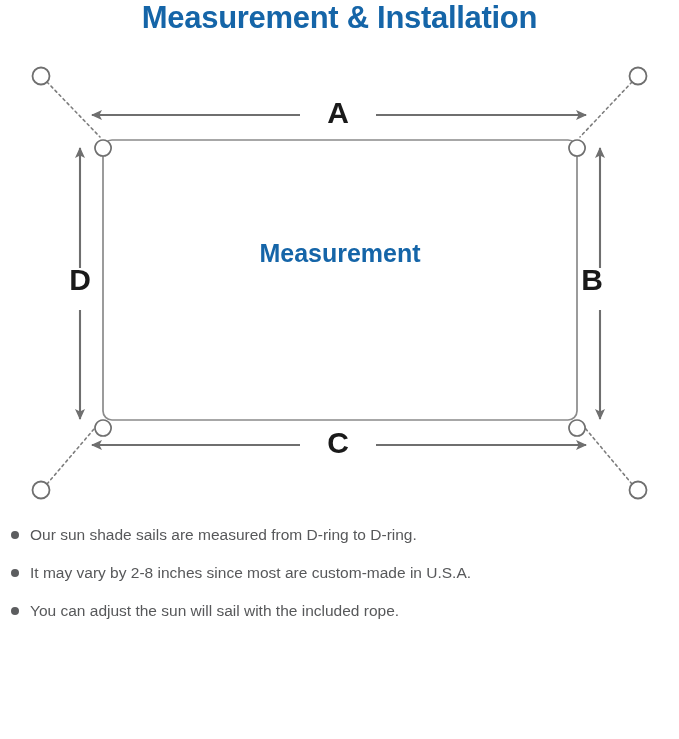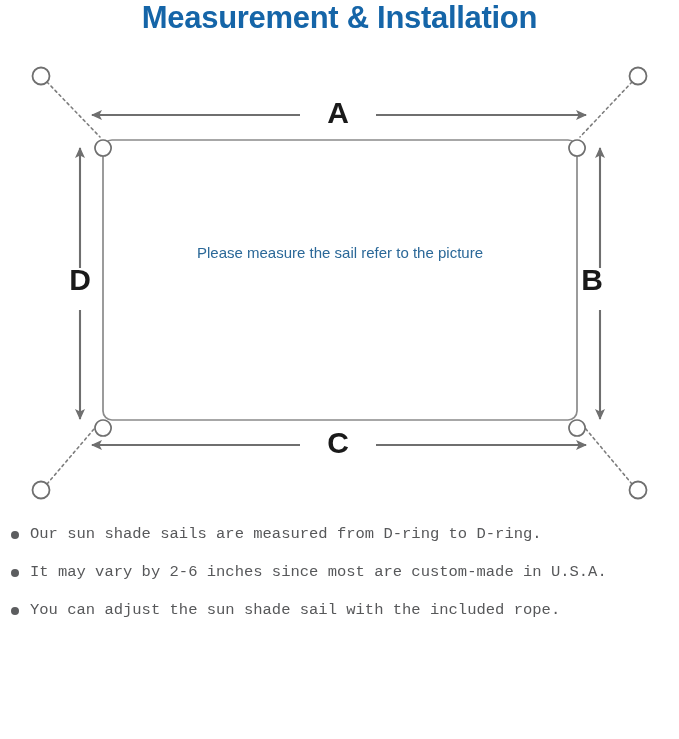--- a/index.html
+++ b/index.html
@@ -99,21 +99,20 @@
     list-style: none;
   }
   .note-item {
     position: relative;
     padding-left: 30px;
     padding-right: 6px;
     margin-bottom: 17px;
     font-size: 15.5px;
     line-height: 21px;
     color: #57585a;
-    font-family: Liberation Mono, monospace;
   }
   .note-item .bullet {
     position: absolute;
     left: 11px;
     top: 7px;
     width: 8px;
     height: 8px;
     border-radius: 50%;
     background: #5c5d5f;
   }
@@ -183,32 +182,32 @@
         <line x1="600" y1="270" x2="600" y2="379" marker-end="url(#arrowEnd)"></line>
       </g>
     </svg>
 
     <div class="dim-label dim-a">A</div>
     <div class="dim-label dim-b">B</div>
     <div class="dim-label dim-c">C</div>
     <div class="dim-label dim-d">D</div>
 
     <div class="sail-caption">
-      <div class="subline">Please measure the sail refer to the picture</div>
+      <div class="headline">Measurement</div>
     </div>
   </div>
 
   <ul class="notes" id="notes-list">
       <li class="note-item">
         <span class="bullet"></span>
         <span class="note-text">Our sun shade sails are measured from D-ring to D-ring.</span>
       </li>
       <li class="note-item">
         <span class="bullet"></span>
-        <span class="note-text">It may vary by 2-6 inches since most are custom-made in U.S.A.</span>
+        <span class="note-text">It may vary by 2-8 inches since most are custom-made in U.S.A.</span>
       </li>
       <li class="note-item">
         <span class="bullet"></span>
-        <span class="note-text">You can adjust the sun shade sail with the included rope.</span>
+        <span class="note-text">You can adjust the sun will sail with the included rope.</span>
       </li>
     </ul>
 
 </div>
 
 </body></html>

